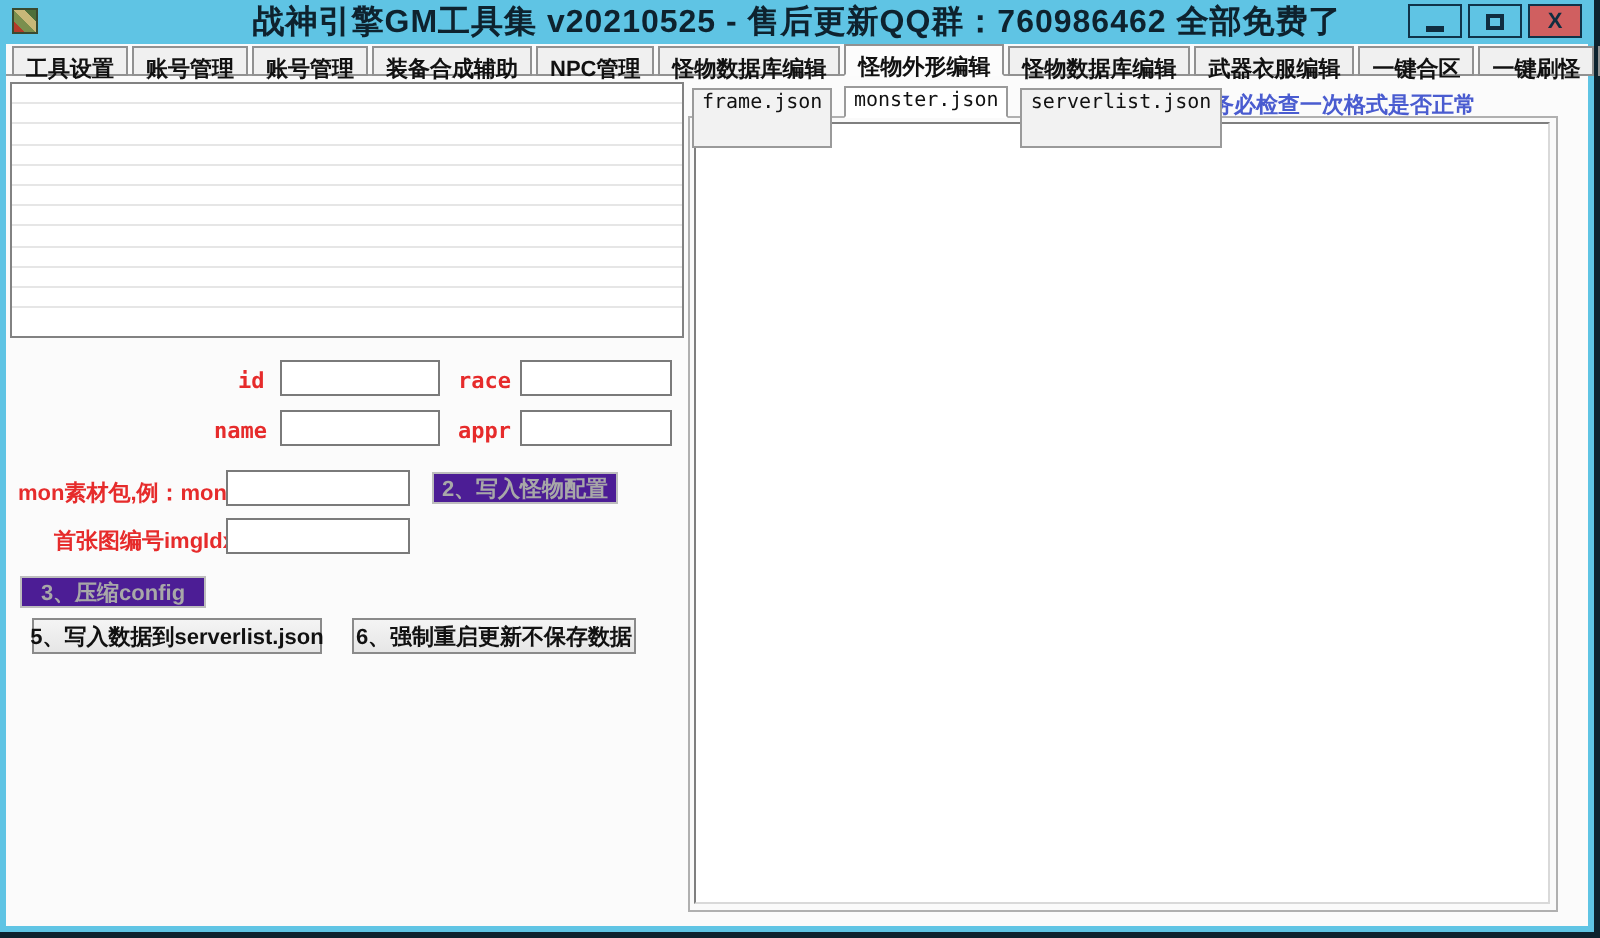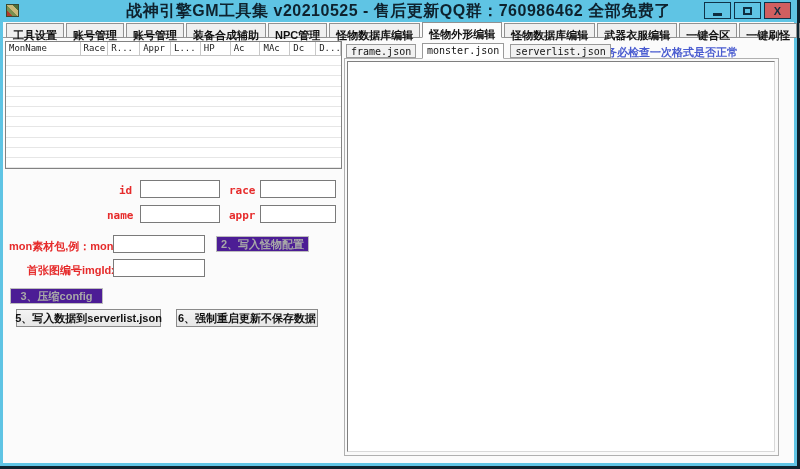--- a/index.html
+++ b/index.html
@@ -56,21 +56,21 @@
          font-family:"Liberation Sans", sans-serif; cursor:pointer; white-space:nowrap; }
   .btn.disabled { border-color:#bdbdbd; color:#a8a8a8; background:#4c1d95; cursor:default; }
   .rlabel { position:absolute; font-size:11px; font-weight:bold; color:#e62b2b;
             font-family:"DejaVu Sans Mono", monospace; white-space:nowrap; }
   .tinput { position:absolute; border:1px solid #7a7a7a; background:#fff; height:18px;
             font-size:11px; padding:0 3px; outline:none; }
 
   
   .subtab { position:absolute; background:#f2f2f2; border:1px solid #9a9a9a;
             font-family:"DejaVu Sans Mono", monospace; font-size:10px; color:#111;
-            padding:0 4px; height:14px; line-height:13px; z-index:3; cursor:pointer;
+            padding:0 4px; height:30px; line-height:13px; z-index:3; cursor:pointer;
             white-space:nowrap; }
   .subtab.active { background:#fff; height:16px; border-bottom:1px solid #fff; z-index:4; }
   .hint { position:absolute; left:526px; top:41px; font-size:11px; font-weight:bold;
           color:#4a5cd0; white-space:nowrap; }
   .editor-panel { position:absolute; left:341px; top:20px; width:435px; height:398px;
                   border:1px solid #b0b0b0; background:#fafafa; }
   .editor { position:absolute; left:344px; top:23px; width:428px; height:391px;
             background:#fff; border:1px solid; border-color:#7f7f7f #d9d9d9 #d9d9d9 #7f7f7f;
             resize:none; outline:none; font-family:"DejaVu Sans Mono", monospace;
             font-size:11px; }
@@ -105,32 +105,20 @@
       <div class="tab">怪物数据库编辑</div>
       <div class="tab">武器衣服编辑</div>
       <div class="tab">一键合区</div>
       <div class="tab">一键刷怪</div>
       <div class="tab">无限制版本</div>
     </div>
 
   <div class="content">
 
     <div class="mon-table">
-      <div class="mon-head">
-          <div class="mon-col" style="width: 75px;">MonName</div>
-          <div class="mon-col" style="width: 28px;">Race</div>
-          <div class="mon-col" style="width: 32px;">R...</div>
-          <div class="mon-col" style="width: 31px;">Appr</div>
-          <div class="mon-col" style="width: 30px;">L...</div>
-          <div class="mon-col" style="width: 30px;">HP</div>
-          <div class="mon-col" style="width: 30px;">Ac</div>
-          <div class="mon-col" style="width: 30px;">MAc</div>
-          <div class="mon-col" style="width: 26px;">Dc</div>
-          <div class="mon-col" style="width: 25px;">D...</div>
-        </div>
       <div class="mon-body">
           <div class="mon-row"></div>
           <div class="mon-row"></div>
           <div class="mon-row"></div>
           <div class="mon-row"></div>
           <div class="mon-row"></div>
           <div class="mon-row"></div>
           <div class="mon-row"></div>
           <div class="mon-row"></div>
           <div class="mon-row"></div>

